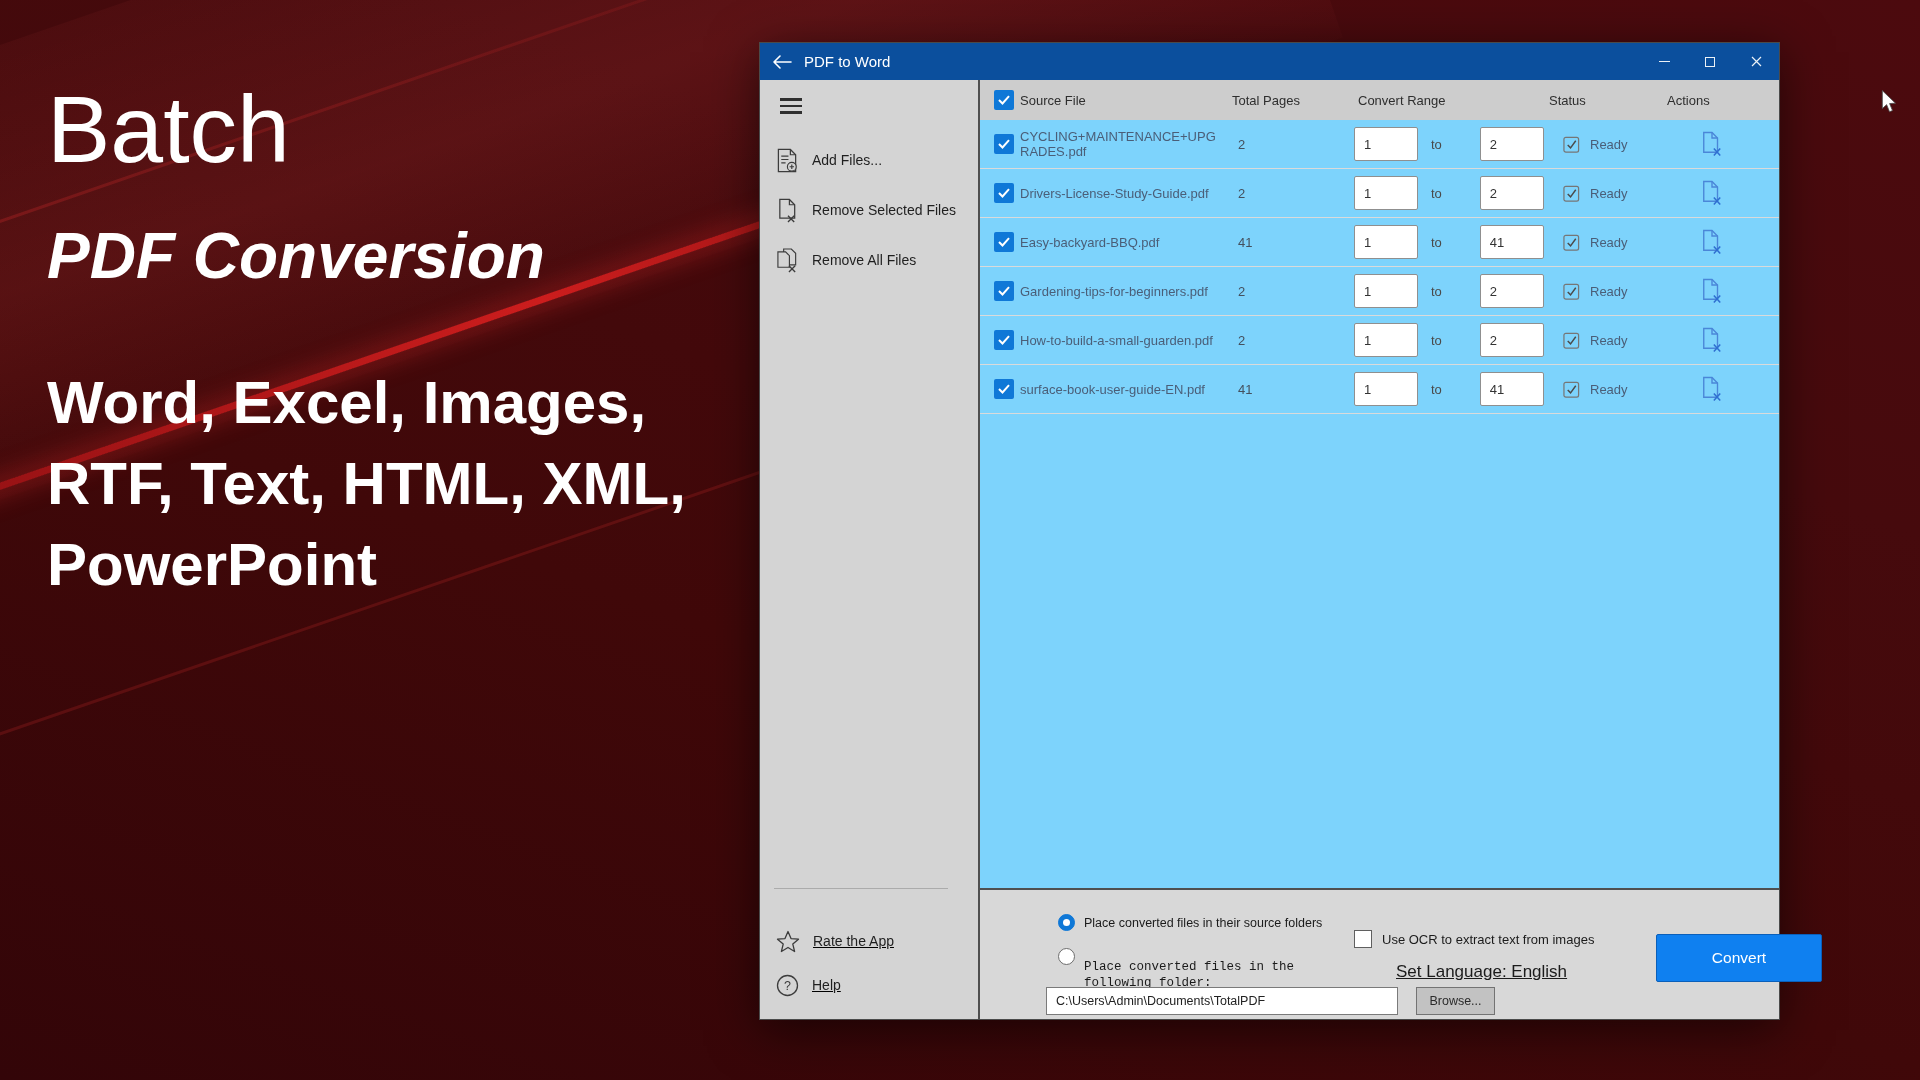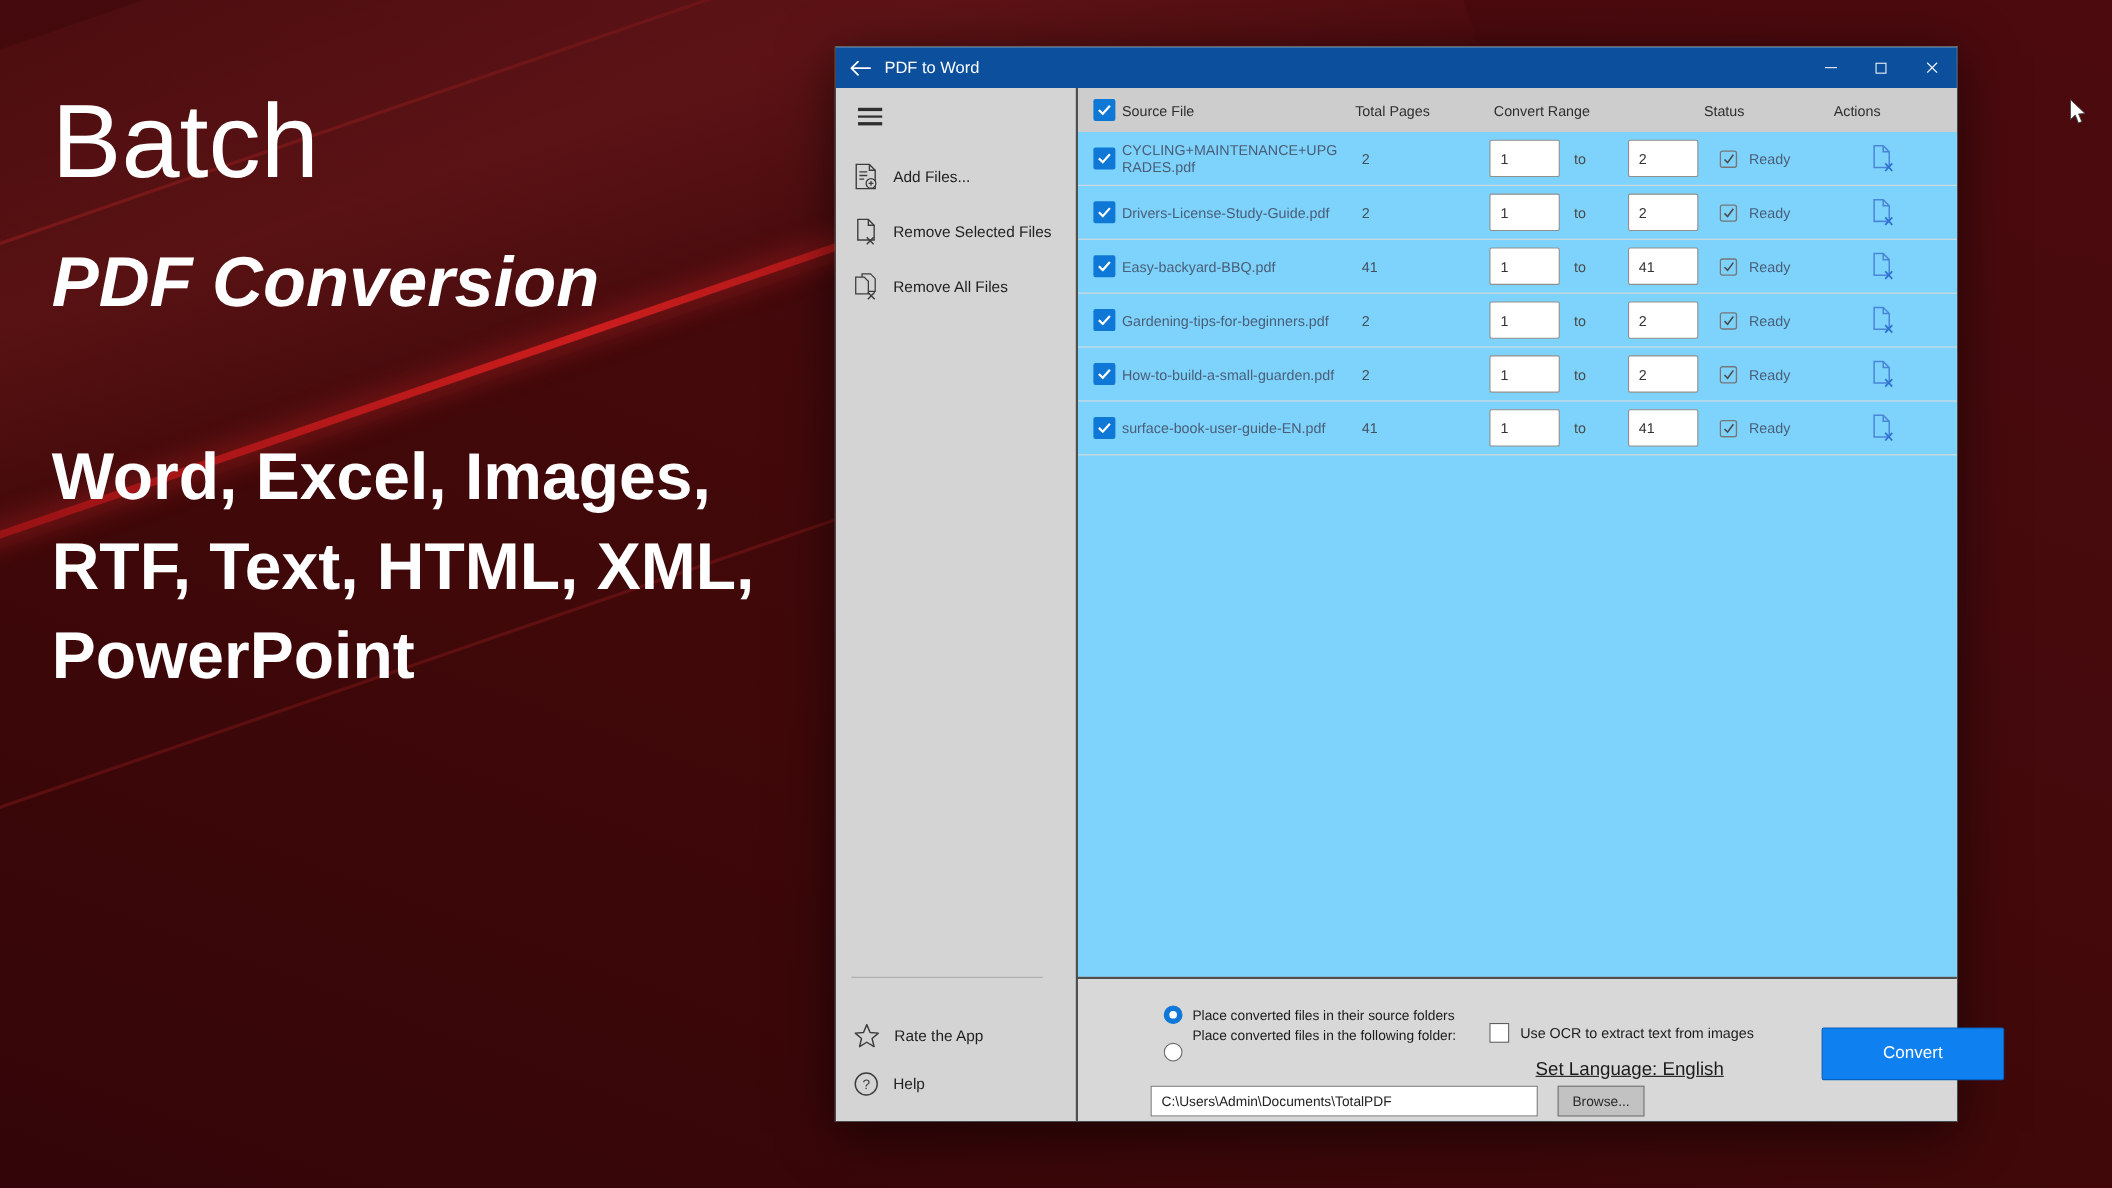--- a/index.html
+++ b/index.html
@@ -20,21 +20,21 @@
     transform:rotate(-19deg); transform-origin:left center;
     background:linear-gradient(90deg,#8e1013,#cc1d1d 50%,#6f0d10);
     box-shadow:0 0 22px 8px rgba(215,40,40,0.30); }
   .streak-line2 { position:absolute; left:-80px; top:760px; width:1100px; height:3px;
     transform:rotate(-19deg); transform-origin:left center; background:rgba(190,40,40,0.25); }
 
   
   .hero { position:absolute; left:47px; top:82px; color:#ffffff; z-index:2; }
   .hero-title { font-size:95px; font-weight:300; line-height:1.0; letter-spacing:0; }
   .hero-sub { font-size:64px; font-style:italic; font-weight:700; margin-top:42px; }
-  .hero-formats { margin-top:100px; font-size:60px; font-weight:700; line-height:81px; }
+  .hero-formats { margin-top:69px; font-size:60px; font-weight:700; line-height:81px; }
 
   
   .window { position:absolute; left:759px; top:42px; width:1021px; height:978px;
     background:#ffffff; border:1px solid #4a4a4a; box-shadow:0 10px 46px rgba(0,0,0,0.55); z-index:5;
     display:flex; flex-direction:column; }
   .titlebar { height:37px; background:#0b4f9d; display:flex; align-items:center; flex:0 0 37px; }
   .back-btn { width:44px; height:37px; display:flex; align-items:center; justify-content:center; cursor:pointer; }
   .win-title { color:#ffffff; font-size:15px; }
   .titlebar-spacer { flex:1; }
   .win-btn { width:46px; height:37px; display:flex; align-items:center; justify-content:center; }
@@ -46,21 +46,21 @@
   
   .sidebar { width:220px; flex:0 0 220px; background:#d4d4d4; border-right:2px solid #4f4f4f;
     display:flex; flex-direction:column; padding-top:14px; }
   .hamburger { margin-left:20px; width:26px; height:24px; display:flex; flex-direction:column;
     justify-content:center; gap:4px; cursor:pointer; }
   .hamburger span { display:block; width:22px; height:2.5px; background:#2f2f2f; }
   .side-items { margin-top:17px; }
   .side-item { height:50px; display:flex; align-items:center; padding-left:16px; gap:13px;
     font-size:14px; color:#1f1f1f; cursor:pointer; }
   .side-item svg { flex:0 0 auto; }
-  .side-footer { margin-top:auto; padding-bottom:12px; }
+  .side-footer { margin-top:auto; padding-bottom:12px;text-decoration:underline; }
   .side-divider { height:1px; background:#ababab; margin:0 30px 30px 14px; }
   .side-foot-item { height:44px; display:flex; align-items:center; padding-left:16px; gap:13px;
     font-size:14px; color:#1f1f1f; cursor:pointer; }
   .side-foot-item:first-of-type { margin-bottom:8px; }
 
   
   .main { flex:1; display:flex; flex-direction:column; background:#7dd3fc; min-width:0; }
   .grid-cols { display:grid; grid-template-columns:40px 212px 112px 205px 118px 130px 1fr; align-items:center; }
   .table-header { height:40px; background:#cdcdcd; font-size:13px; color:#2e2e2e; flex:0 0 40px; }
   .hdr-cell { padding-right:6px; }
@@ -82,21 +82,21 @@
 
   
   .footer-panel { flex:0 0 131px; height:131px; background:#d8d8d8; border-top:2px solid #4f4f4f; position:relative; }
   .radio { position:absolute; width:17px; height:17px; border-radius:50%; background:#fff; border:1px solid #6d6d6d; cursor:pointer; }
   .radio.sel { border:1px solid #0f78d7; background:#0f78d7; box-shadow:inset 0 0 0 2px #0f78d7; display:flex; align-items:center; justify-content:center; }
   .radio.sel::after { content:""; width:7px; height:7px; background:#fff; border-radius:50%; }
   .radio1 { left:78px; top:24px; }
   .radio2 { left:78px; top:58px; }
   .radio-label { position:absolute; left:104px; width:248px; font-size:12.5px; line-height:16px; color:#1b1b1b; cursor:pointer; }
   .radio-label1 { top:25px; }
-  .radio-label2 { top:43px; }
+  .radio-label2 { top:69px;font-family:Liberation Mono, monospace; }
   .path-input { position:absolute; left:66px; top:97px; width:352px; height:28px; background:#fff;
     border:1px solid #7a7a7a; font-family:"Liberation Sans",sans-serif; font-size:12.5px; color:#222; padding-left:9px; }
   .browse-btn { position:absolute; left:436px; top:97px; width:79px; height:28px; background:#c2c2c2;
     border:1px solid #737373; font-family:"Liberation Sans",sans-serif; font-size:12.5px; color:#2b2b2b; cursor:pointer; }
   .ocr-check { position:absolute; left:374px; top:40px; width:18px; height:18px; background:#fff; border:1px solid #5f5f5f; cursor:pointer; }
   .ocr-label { position:absolute; left:402px; top:42px; font-size:13px; color:#1b1b1b; cursor:pointer; }
   .lang-link { position:absolute; left:416px; top:72px; font-size:17px; color:#1b1b1b; text-decoration:underline; cursor:pointer; }
   .convert-btn { position:absolute; left:676px; top:44px; width:166px; height:48px; background:#0f80f0;
     border:1px solid #0a5fba; border-radius:2px; color:#fff; font-family:"Liberation Sans",sans-serif;
     font-size:15.5px; cursor:pointer; }

